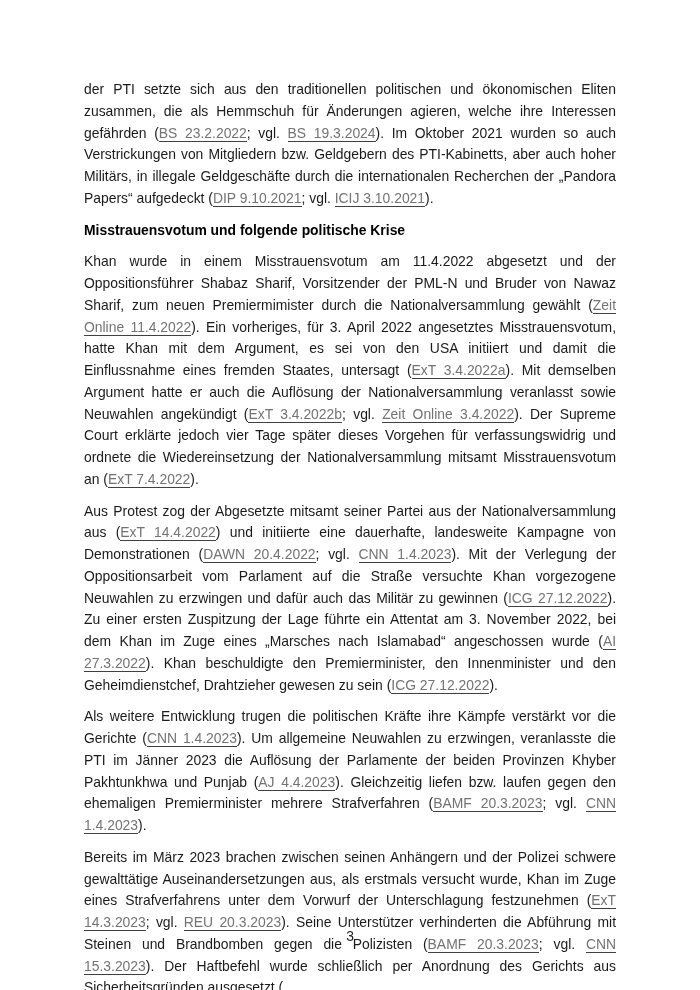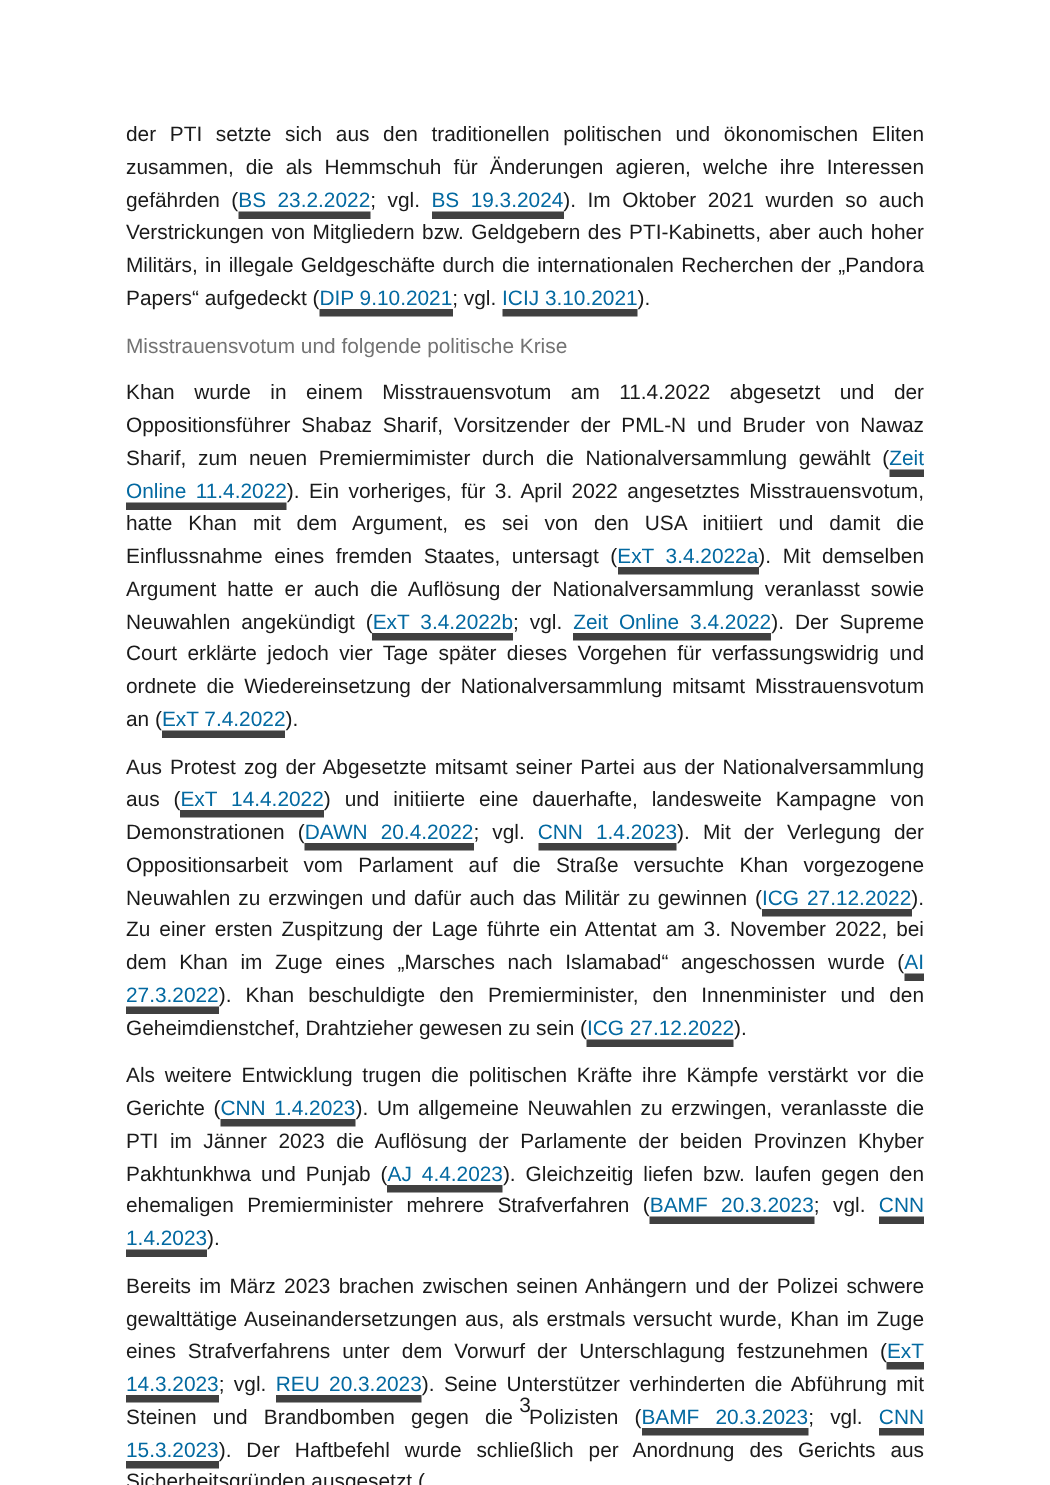--- a/index.html
+++ b/index.html
@@ -4,22 +4,22 @@
   <style>
     html, body { margin: 0; padding: 0; background: #ffffff; }
     body { width: 700px; height: 990px; position: relative; overflow: hidden; }
     .page {
       position: absolute; left: 84px; top: 79px; width: 532px;
       font-family: "Liberation Sans", sans-serif;
       font-size: 13.9px; line-height: 21.75px; color: #1a1a1a;
       text-align: justify; hyphens: manual;
     }
     p { margin: 0 0 10px 0; }
-    h2 { font-size: 13.9px; font-weight: normal; margin: 0 0 10px 0; line-height: 21.75px; color: #737373; }
-    .cite { color: #0369a1; text-decoration: none; border-bottom: 5px solid #404040; padding-bottom: 0px; }
+    h2 { font-size: 13.9px; font-weight: bold; margin: 0 0 10px 0; line-height: 21.75px; color: #000000; }
+    .cite { color: #737373; text-decoration: none; border-bottom: 1px solid #404040; padding-bottom: 0px; }
     .pnum {
       position: absolute; left: 0; width: 700px; top: 928px; text-align: center;
       font-family: "Liberation Sans", sans-serif; font-size: 13.9px; color: #1a1a1a;
     }
   </style>
 </head>
 <body>
 
 <div class="page" id="doc">
     <p><span>der PTI setzte sich aus den traditionellen politischen und ökonomischen Eliten zusammen, die als Hemmschuh für Änderungen agieren, welche ihre Interessen gefährden (</span><a class="cite">BS 23.2.2022</a><span>; vgl. </span><a class="cite">BS 19.3.2024</a><span>). Im Oktober 2021 wurden so auch Verstrickungen von Mitgliedern bzw. Geldgebern des PTI-Kabinetts, aber auch hoher Militärs, in illegale Geldgeschäfte durch die internationalen Recherchen der „Pandora Papers“ aufgedeckt (</span><a class="cite">DIP 9.10.2021</a><span>; vgl. </span><a class="cite">ICIJ 3.10.2021</a><span>).</span></p>

